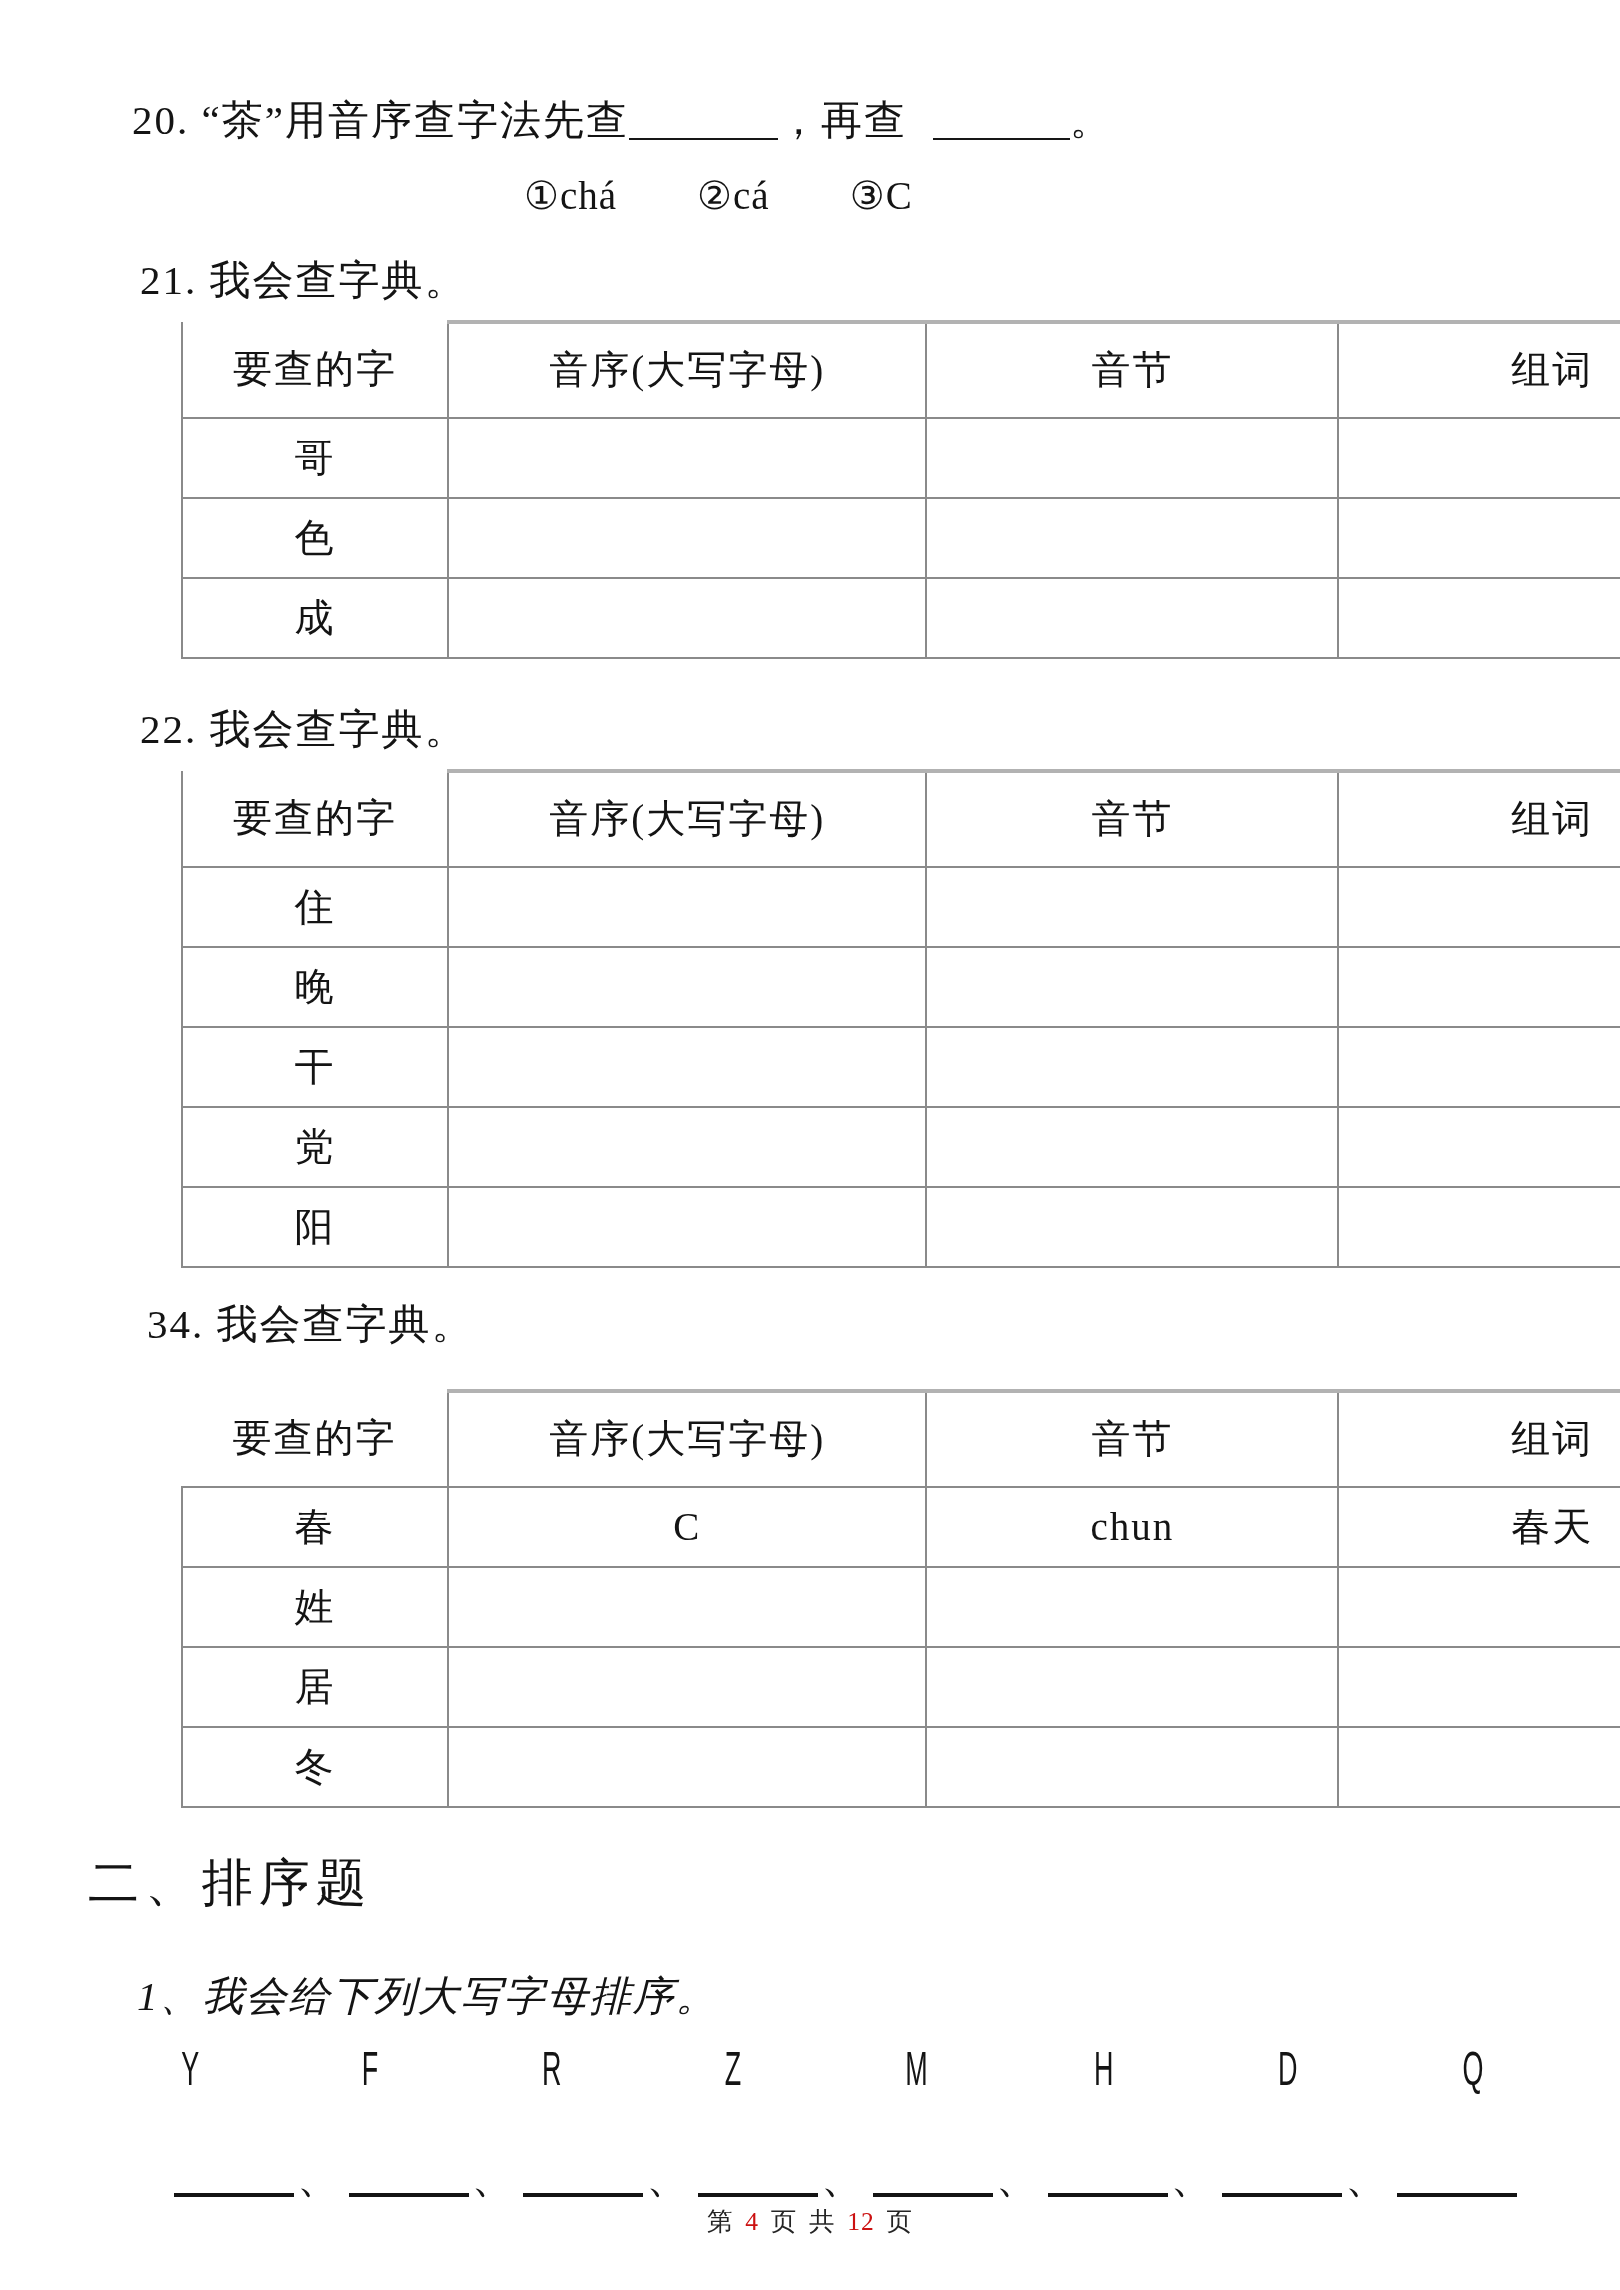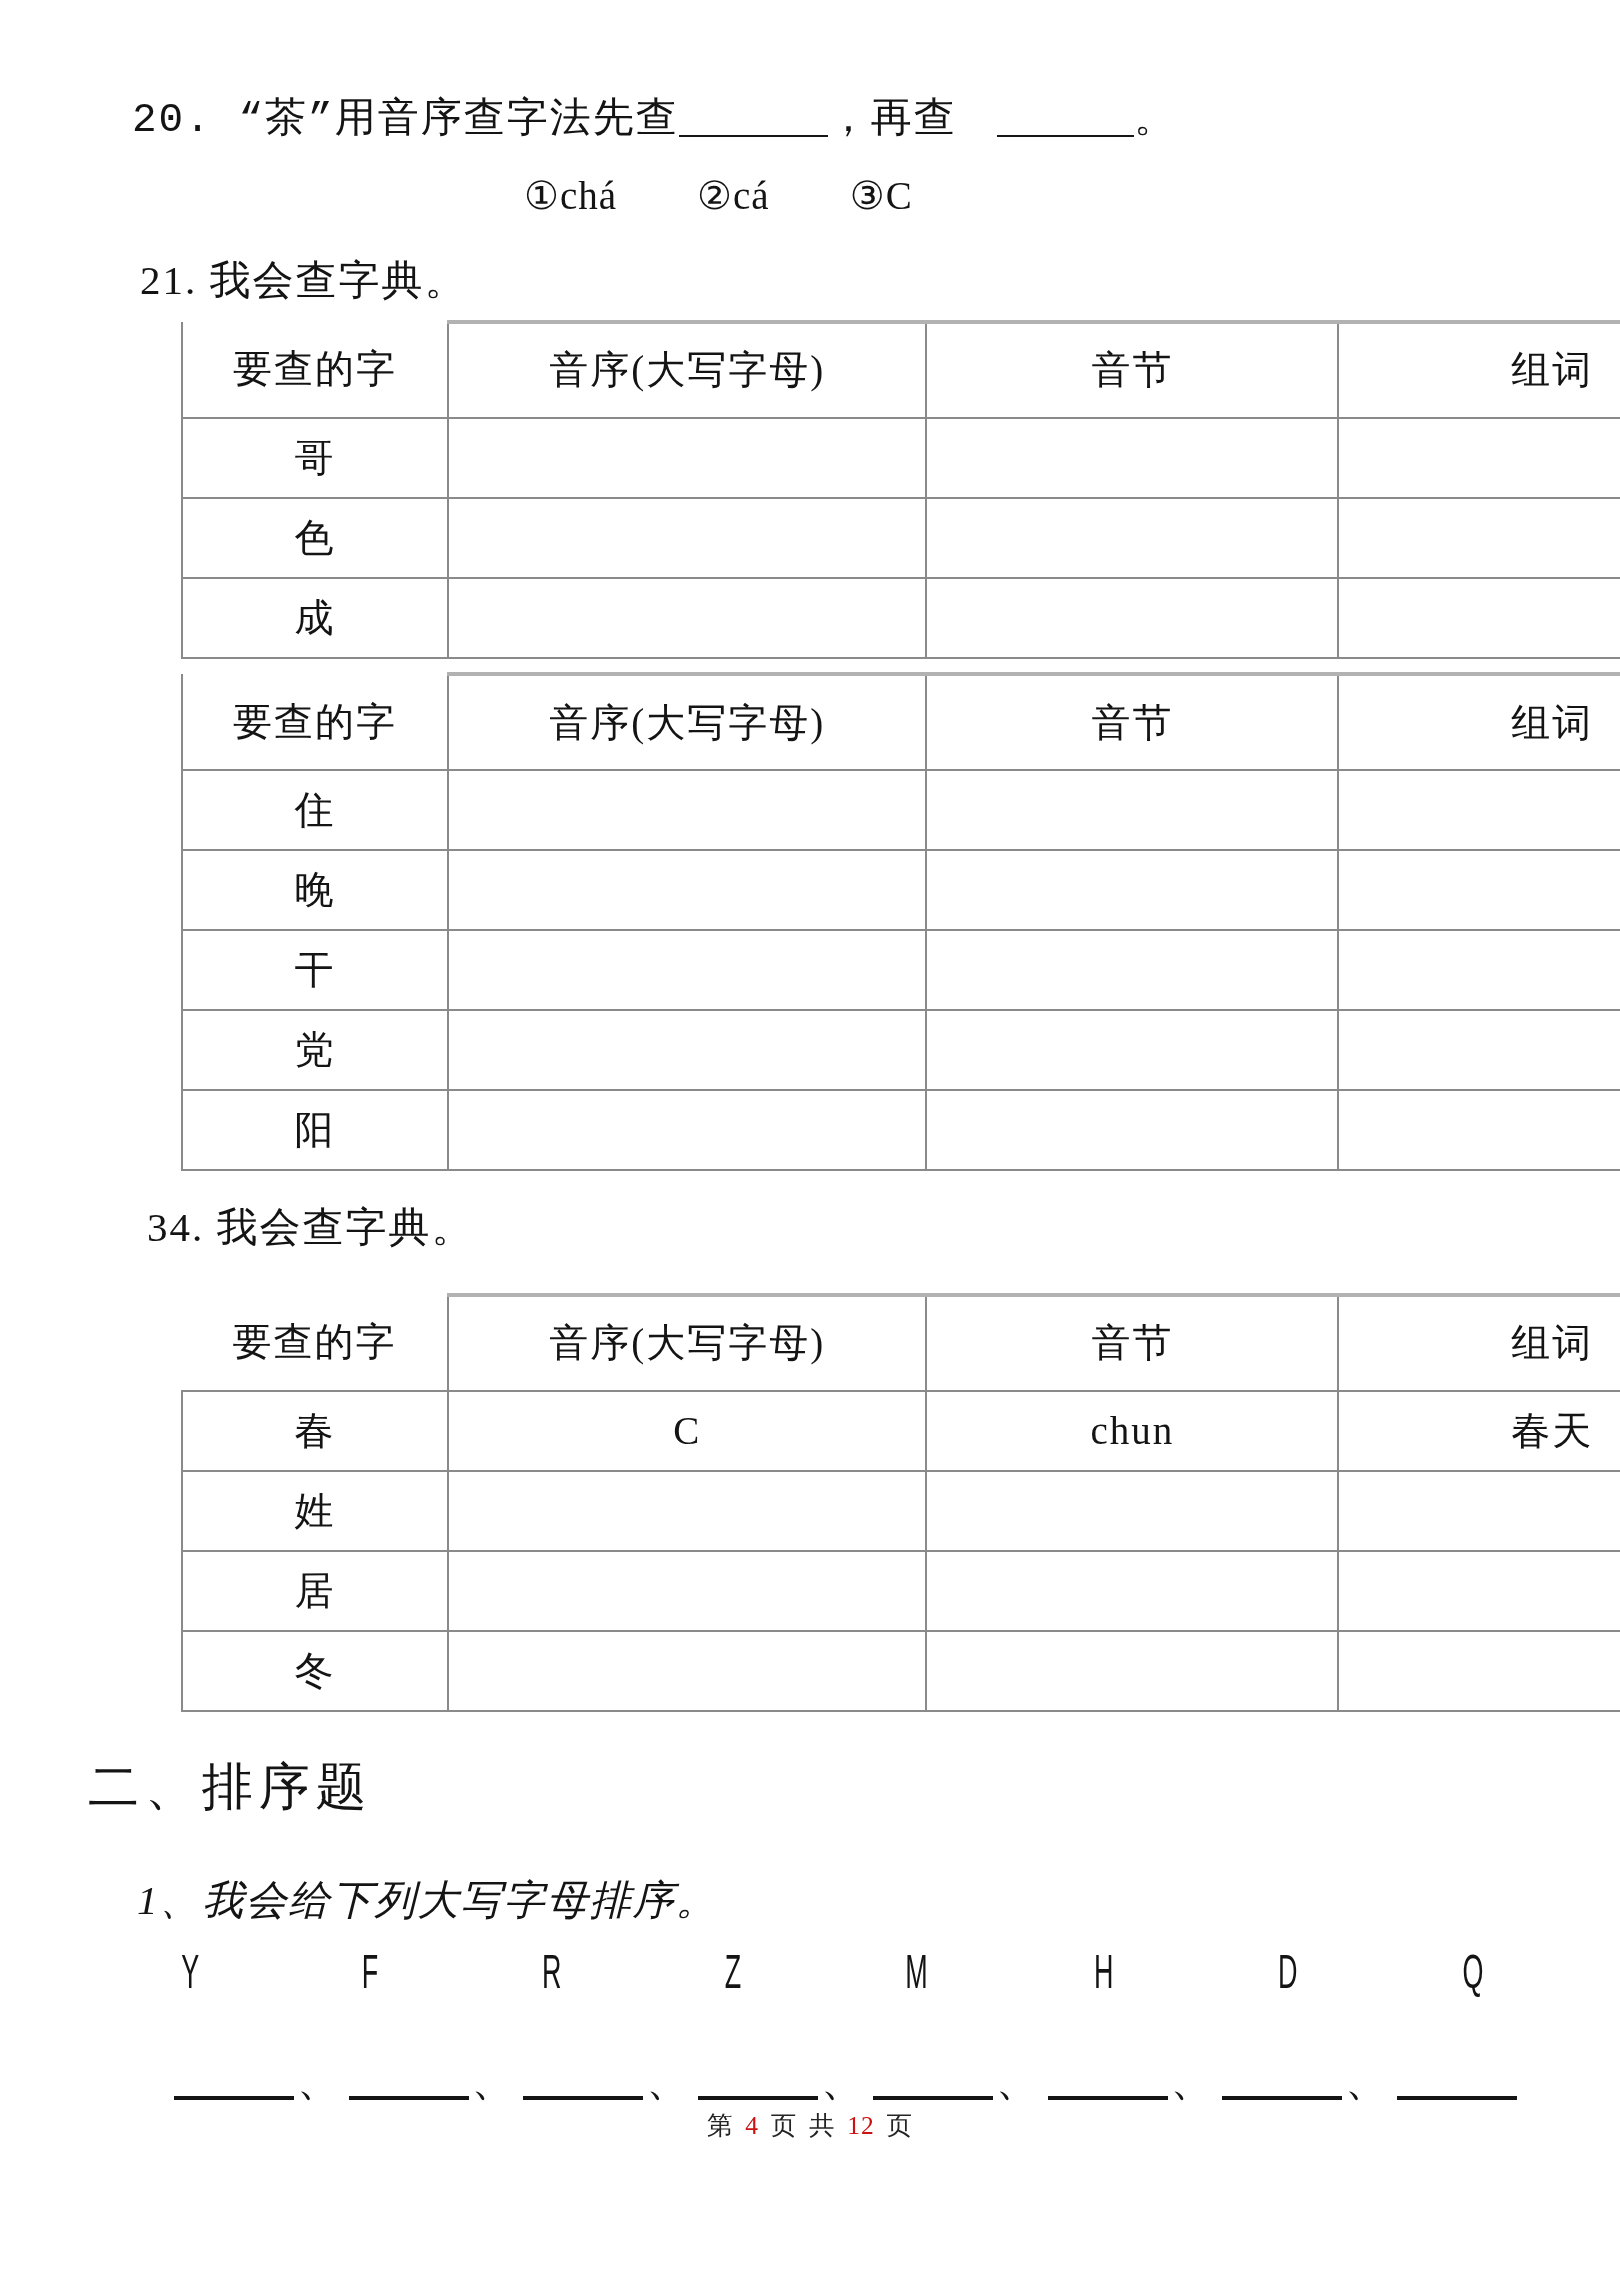--- a/index.html
+++ b/index.html
@@ -5,21 +5,21 @@
   * { margin:0; padding:0; box-sizing:border-box; }
   html,body { background:#ffffff; }
   body {
     width:1620px; height:2291px;
     overflow:hidden;
     font-family:"Liberation Serif","DejaVu Serif",serif;
     color:#141414;
     position:relative;
   }
   .qline { font-size:41px; line-height:1.3; letter-spacing:2px; }
-  #q20-line { margin:94px 0 0 132px;font-family:Liberation Mono, monospace; }
+  #q20-line { margin:94px 0 0 132px; }
   .ansblank {
     display:inline-block; border-bottom:2.9px solid #161616;
     vertical-align:-5.9px; height:1em;
   }
   .b1 { width:149px; }
   .b2 { width:137px; margin-left:13.7px; }
 
   #q20-options { display:flex; gap:80px; margin:25.5px 0 0 524px; font-size:39px; letter-spacing:1px; }
 
   .qtitle { font-size:41px; line-height:1.25; letter-spacing:2px; }
@@ -128,20 +128,21 @@
       </tr>
       <tr>
         <td>成</td>
         <td></td>
         <td></td>
         <td></td>
       </tr>
     </tbody>
   </table>
 
+  <div class="qtitle" id="q22-title">22. 我会查字典。</div>
 
   <table class="dict" id="t22">
     <colgroup>
         <col class="c1">
         <col class="c2">
         <col class="c3">
         <col class="c4">
       </colgroup>
     <thead>
       <tr>

